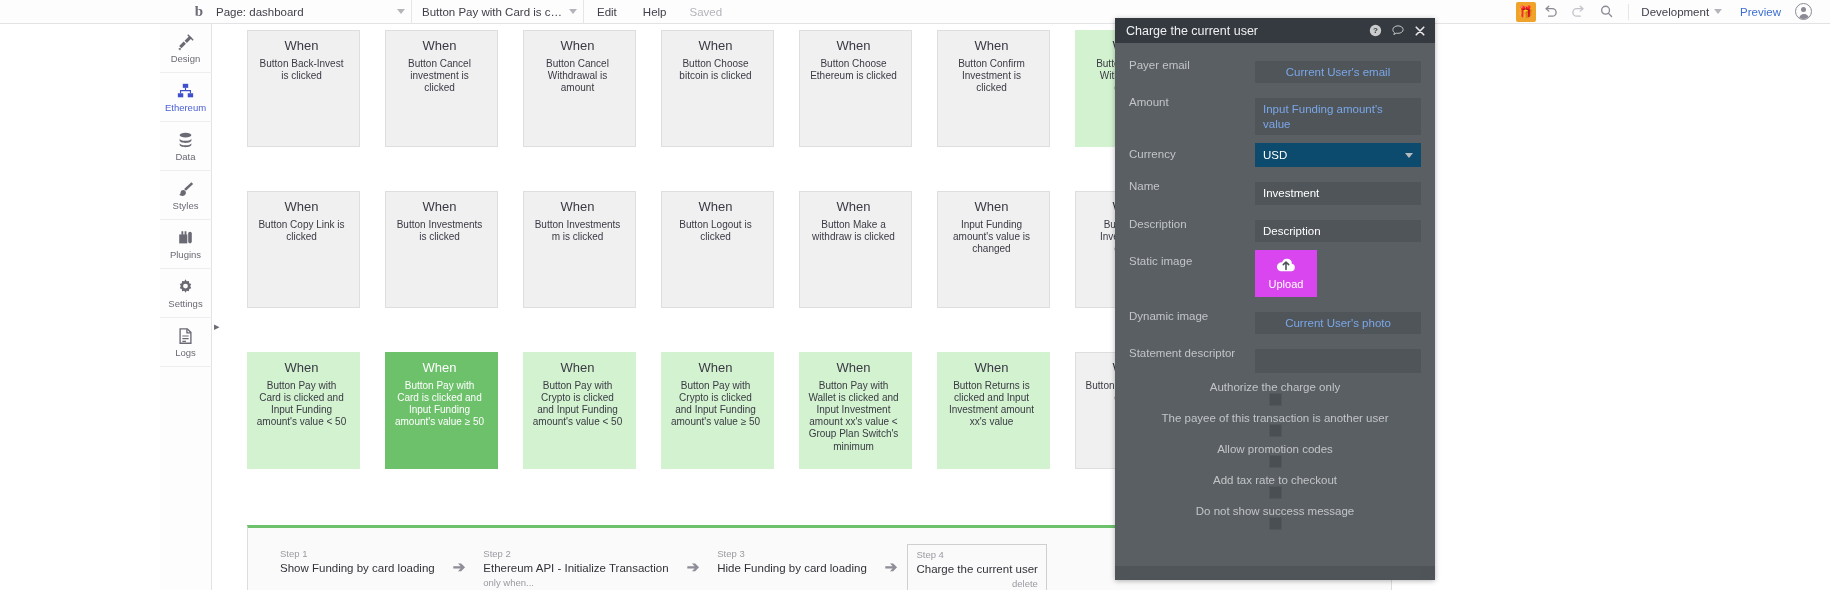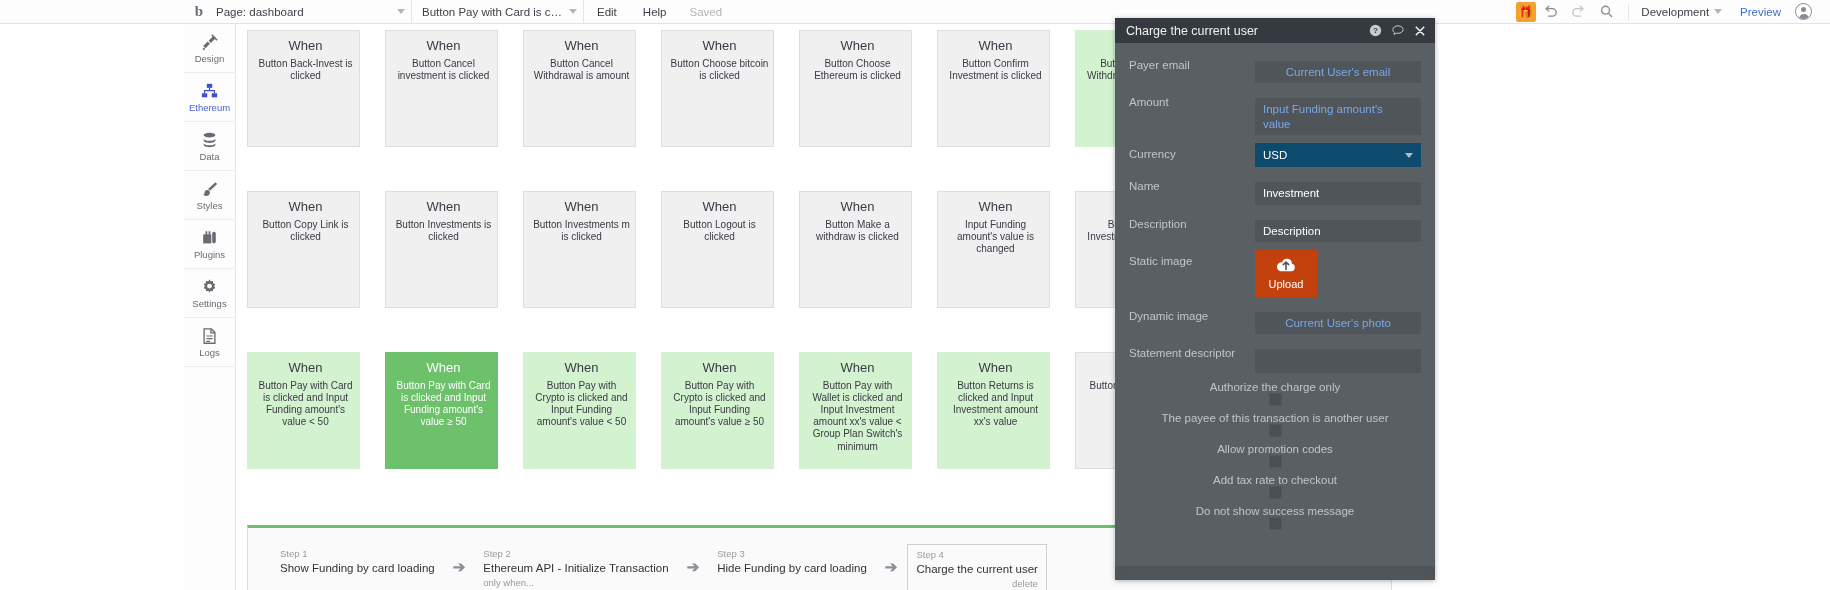--- a/index.html
+++ b/index.html
@@ -74,21 +74,20 @@
     content: ""; position: absolute; top: 9.5px; left: 2.5px;
     width: 10px; height: 7px; border-radius: 5px 5px 0 0; background: #8a8a95;
   }
 
   
   .sidebar {
     position: absolute; top: 24px; left: 160px; width: 52px; height: 566px;
     background: #fdfdfd; border-right: 1px solid #e3e3e6;
     display: flex; flex-direction: column; align-items: center;
     z-index: 30;
-    margin-left: 24px;
   }
   .sb-item {
     width: 52px; height: 49px; display: flex; flex-direction: column;
     align-items: center; justify-content: center; gap: 2px;
     border-bottom: 1px solid #eeeef0; cursor: pointer;
     font-size: 9.5px; color: #6a6a75;
   }
   .sb-item.active { color: #4a5fd6; }
   .sb-ico { height: 18px; display: flex; align-items: flex-end; }
   .sb-ico svg { display: block; }
@@ -96,21 +95,21 @@
   
   .canvas {
     position: absolute; top: 24px; left: 212px;
     width: 1618px; height: 566px;
     background: #ffffff; overflow: hidden;
   }
   .ev-row { position: absolute; left: 0; display: flex; }
   .ev-card {
     width: 113px; height: 117px;
     background: #f0f0f1; border: 1px solid #dededf;
-    padding: 7px 4px 0 8px; text-align: center;
+    padding: 7px 12px 0 8px; text-align: center;
     font-size: 10px; line-height: 1.22; color: #3a3a44;
     cursor: pointer; overflow: hidden;
   }
   .ev-card .when {
     font-size: 13px; color: #3a3a44; margin-bottom: 4px;
     font-weight: 400; line-height: 1.2;
   }
   .ev-card.green { background: #d3f3d0; border-color: #d3f3d0; }
   .ev-card.green-sel {
     background: #6cc16a; border-color: #6cc16a; color: #ffffff;
@@ -196,21 +195,21 @@
     font-size: 11.5px; color: #ffffff;
     padding: 5px 8px; display: flex; align-items: center;
     justify-content: space-between; cursor: pointer;
   }
   .fsel .caret2 {
     width: 0; height: 0;
     border-left: 4px solid transparent; border-right: 4px solid transparent;
     border-top: 5px solid #b9bbbd;
   }
   .upload-btn {
-    width: 62px; height: 47px; background: #c2410c;
+    width: 62px; height: 47px; background: #d946ef;
     display: flex; flex-direction: column; align-items: center;
     justify-content: center; gap: 3px; cursor: pointer;
     color: #fff; font-size: 11px;
   }
   .chkrow {
     display: flex; align-items: center;
     margin-bottom: 8px; height: 23px; flex-direction: column;
   }
   .chklabel { flex: 1; font-size: 11.5px; color: #c3c5c7; }
   .chkbox {

